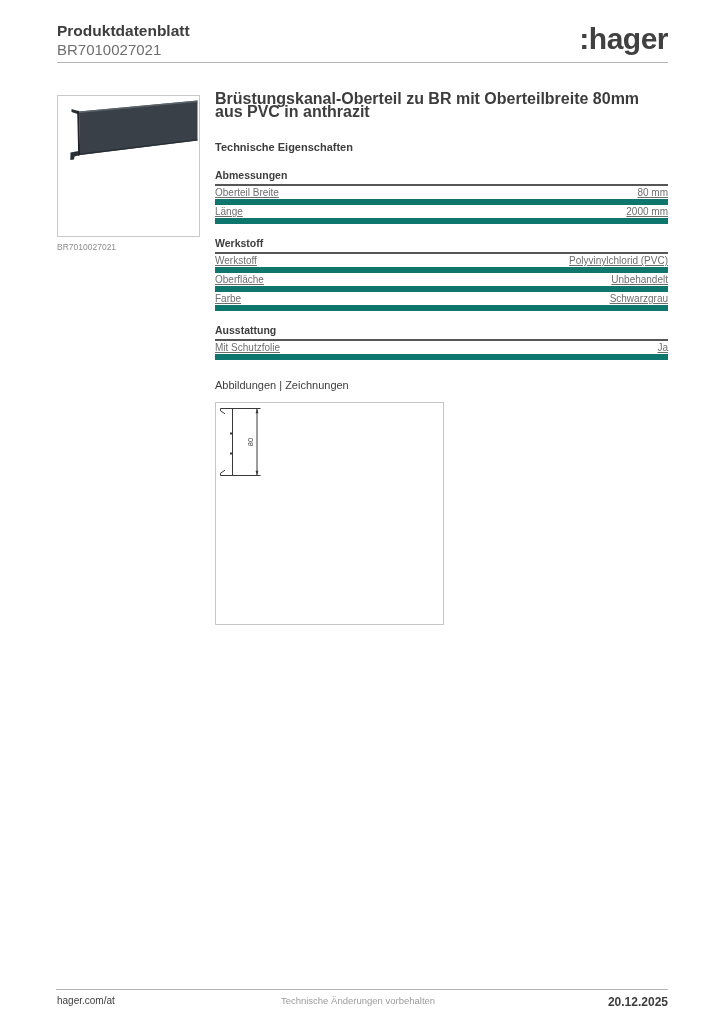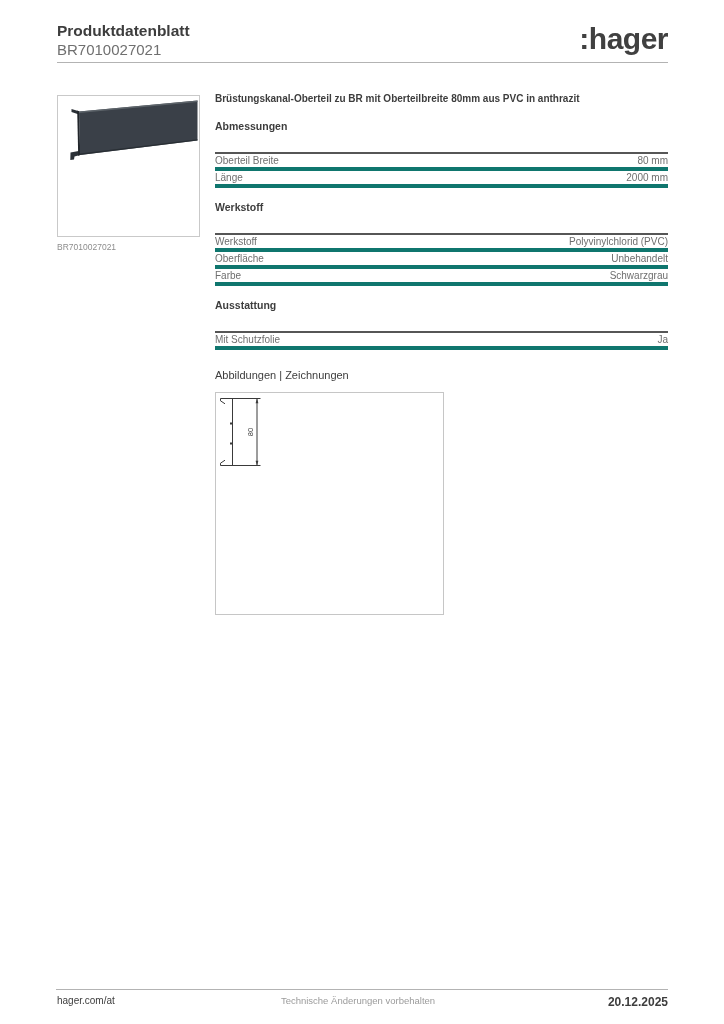--- a/index.html
+++ b/index.html
@@ -26,35 +26,36 @@
   .product-figure {
     position: absolute; left: 57px; top: 95px;
     width: 141px; height: 140px;
     border: 1px solid #c9c9c9; margin: 0; background: #ffffff;
   }
   .product-figure svg { display: block; }
   .figure-caption { position: absolute; left: 57px; top: 242px; font-size: 8.5px; color: #8d8d8d; }
 
   
   .content { position: absolute; left: 215px; top: 92px; width: 453px; }
-  .description { font-size: 10px; font-weight: bold; color: #3d3d3d; line-height: 13px; }
+  .description { font-size: 16px; font-weight: bold; color: #3d3d3d; line-height: 13px; }
   .tech-title { font-size: 11px; font-weight: bold; color: #3d3d3d; line-height: 13px; margin-top: 23px; }
 
   .spec-section { margin-top: 14px; }
   .spec-section + .spec-section { margin-top: 12px; }
   .spec-title {
     font-size: 10.5px; font-weight: bold; color: #3d3d3d;
-    padding: 1px 0 20px 0;
+    padding: 1px 0 3px 0;
     border-bottom: 2px solid #565656;
   }
   .spec-row {
     display: flex; justify-content: space-between; align-items: center;
     font-size: 10px; color: #6e6e6e;
     height: 13px; padding: 0;
-    border-bottom: 4px solid #0f766e;
+    border-bottom: 6px solid #0f766e;
+    text-decoration: underline;
   }
   .spec-label { text-align: left; }
   .spec-value { text-align: right; }
 
   .drawings-title { font-size: 11px; font-weight: normal; color: #3d3d3d; line-height: 13px; margin-top: 19px; }
 
   .drawing-box {
     margin-top: 10px;
     width: 227px; height: 221px;
     border: 1px solid #c6c6c6; background: #ffffff;
@@ -92,20 +93,21 @@
 
       <polygon points="21,15.5 139.5,4.5 139.5,5.9 21,16.9" fill="#61686f" opacity="0.85"></polygon>
 
       <polygon points="22,57.6 139.5,43.2 139.5,44.5 22,59" fill="#272c32" opacity="0.9"></polygon>
     </svg>
   </figure>
   <div class="figure-caption">BR7010027021</div>
 
   <main class="content">
     <div class="description">Brüstungskanal-Oberteil zu BR mit Oberteilbreite 80mm aus PVC in anthrazit</div>
+    <div class="tech-title">Technische Eigenschaften</div>
 
     <div id="sections">
         <section class="spec-section">
           <div class="spec-title">Abmessungen</div>
           <div class="spec-row">
             <span class="spec-label">Oberteil Breite</span>
             <span class="spec-value">80 mm</span>
           </div>
           <div class="spec-row">
             <span class="spec-label">Länge</span>

